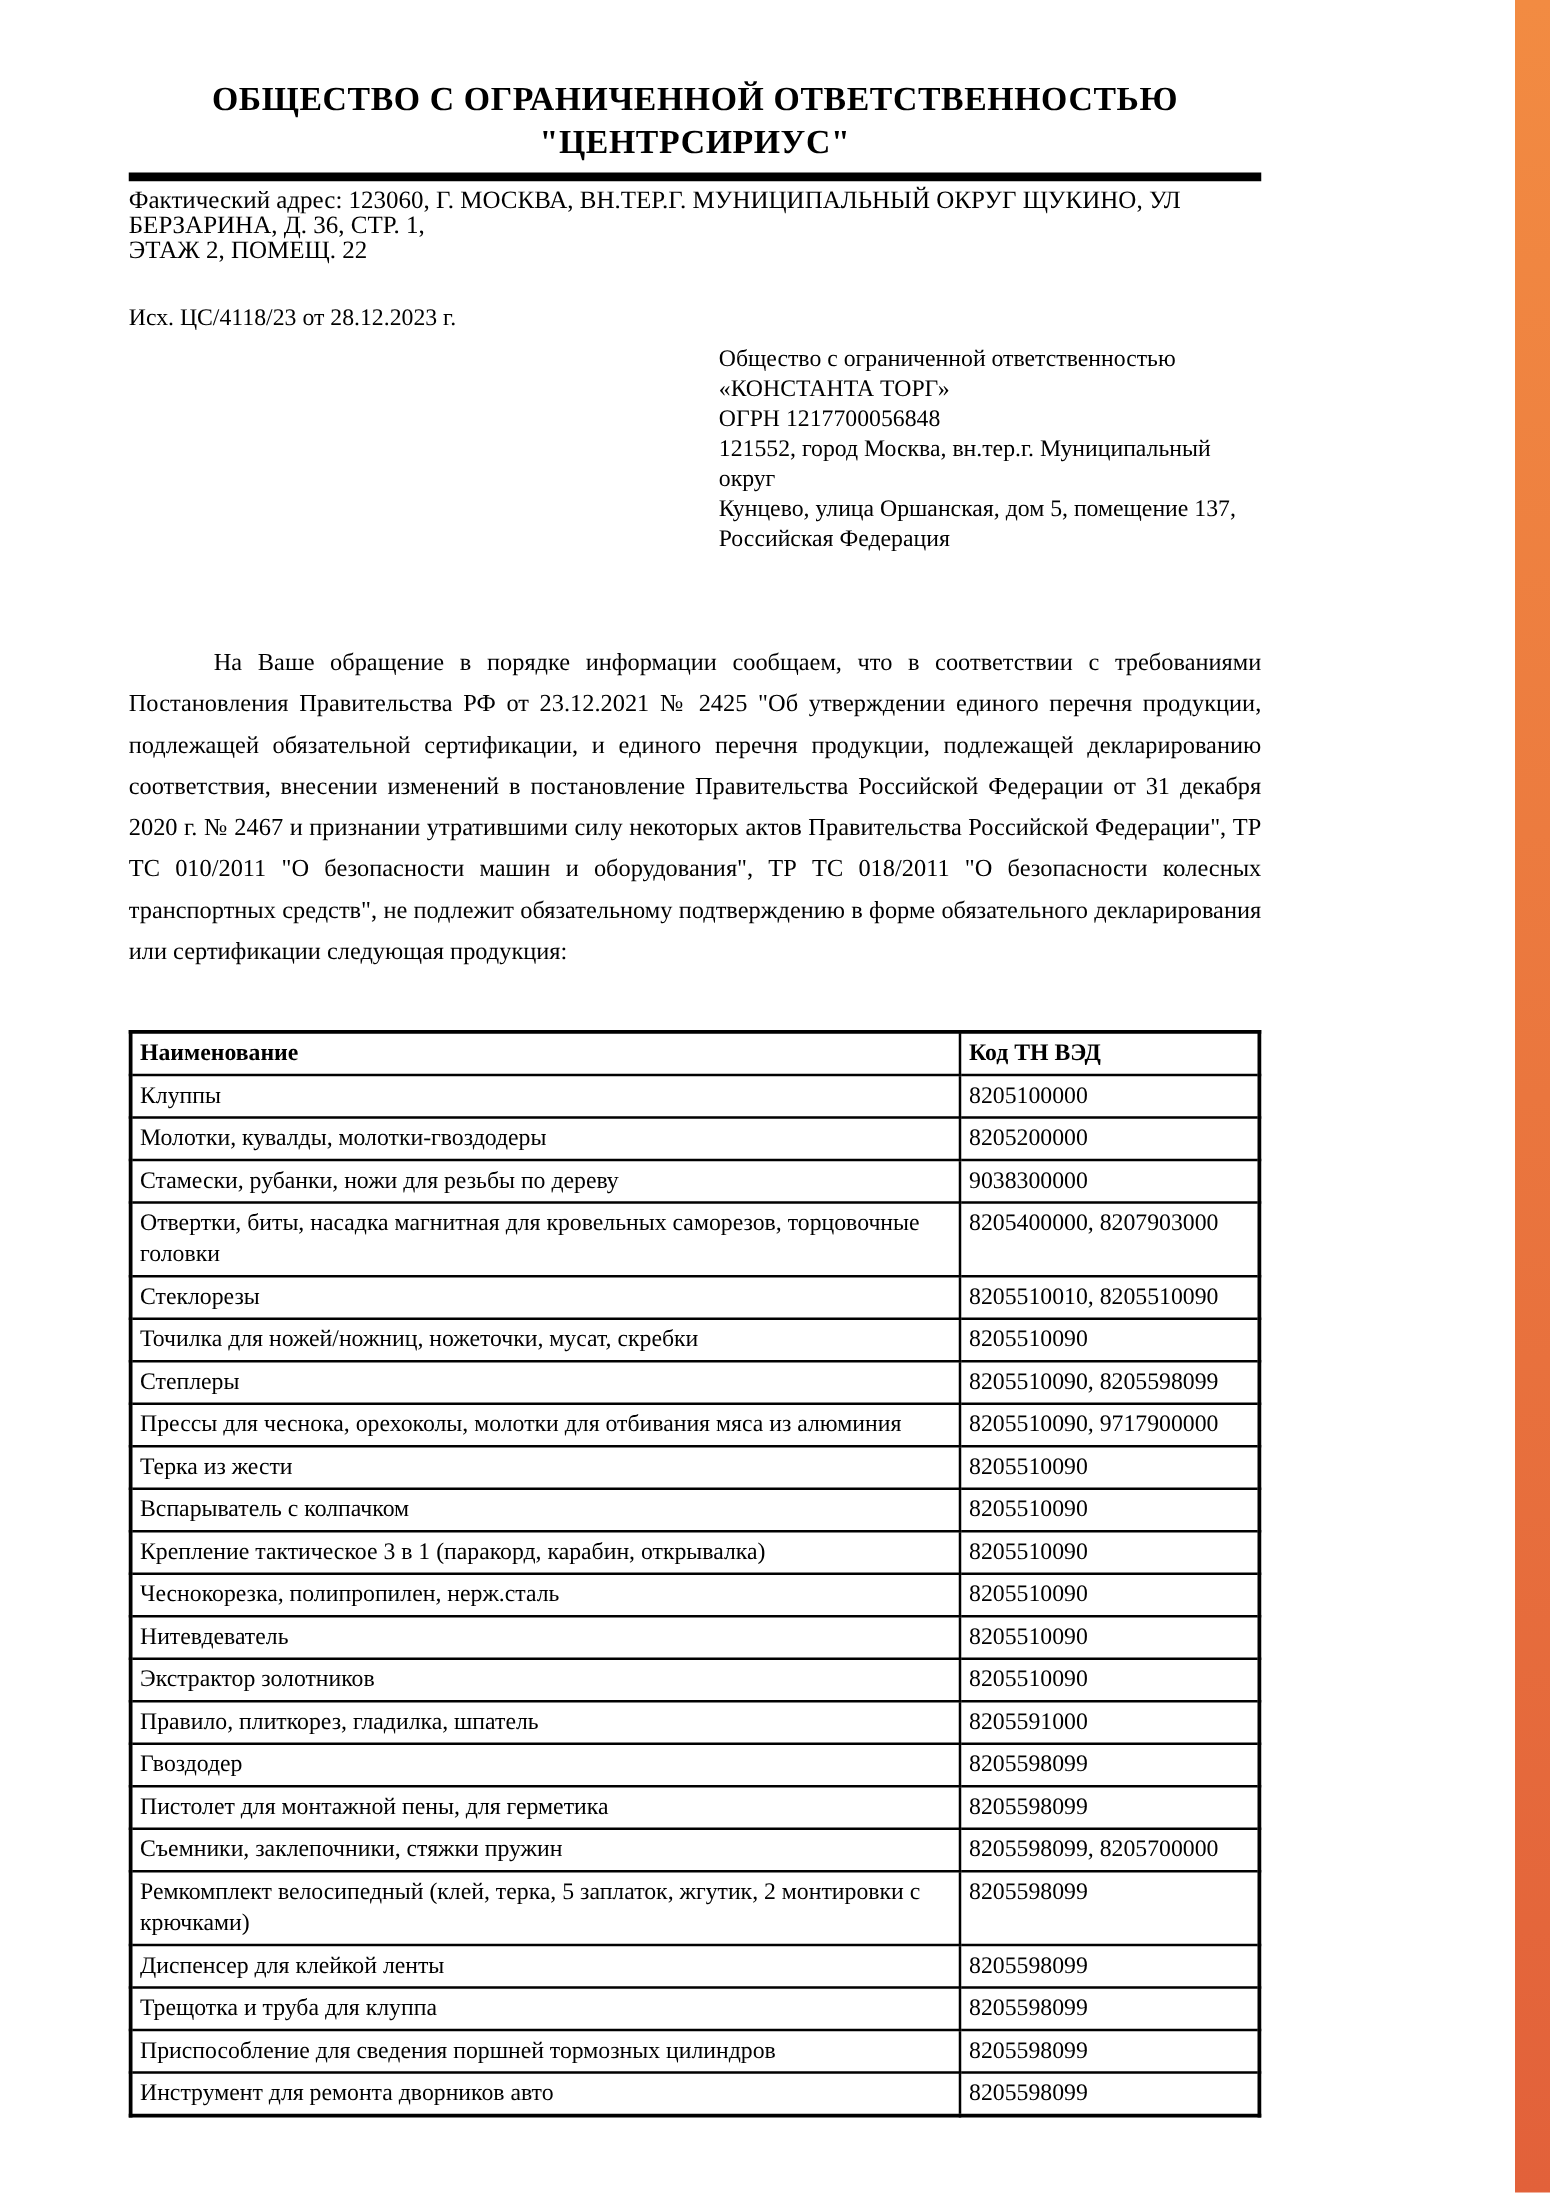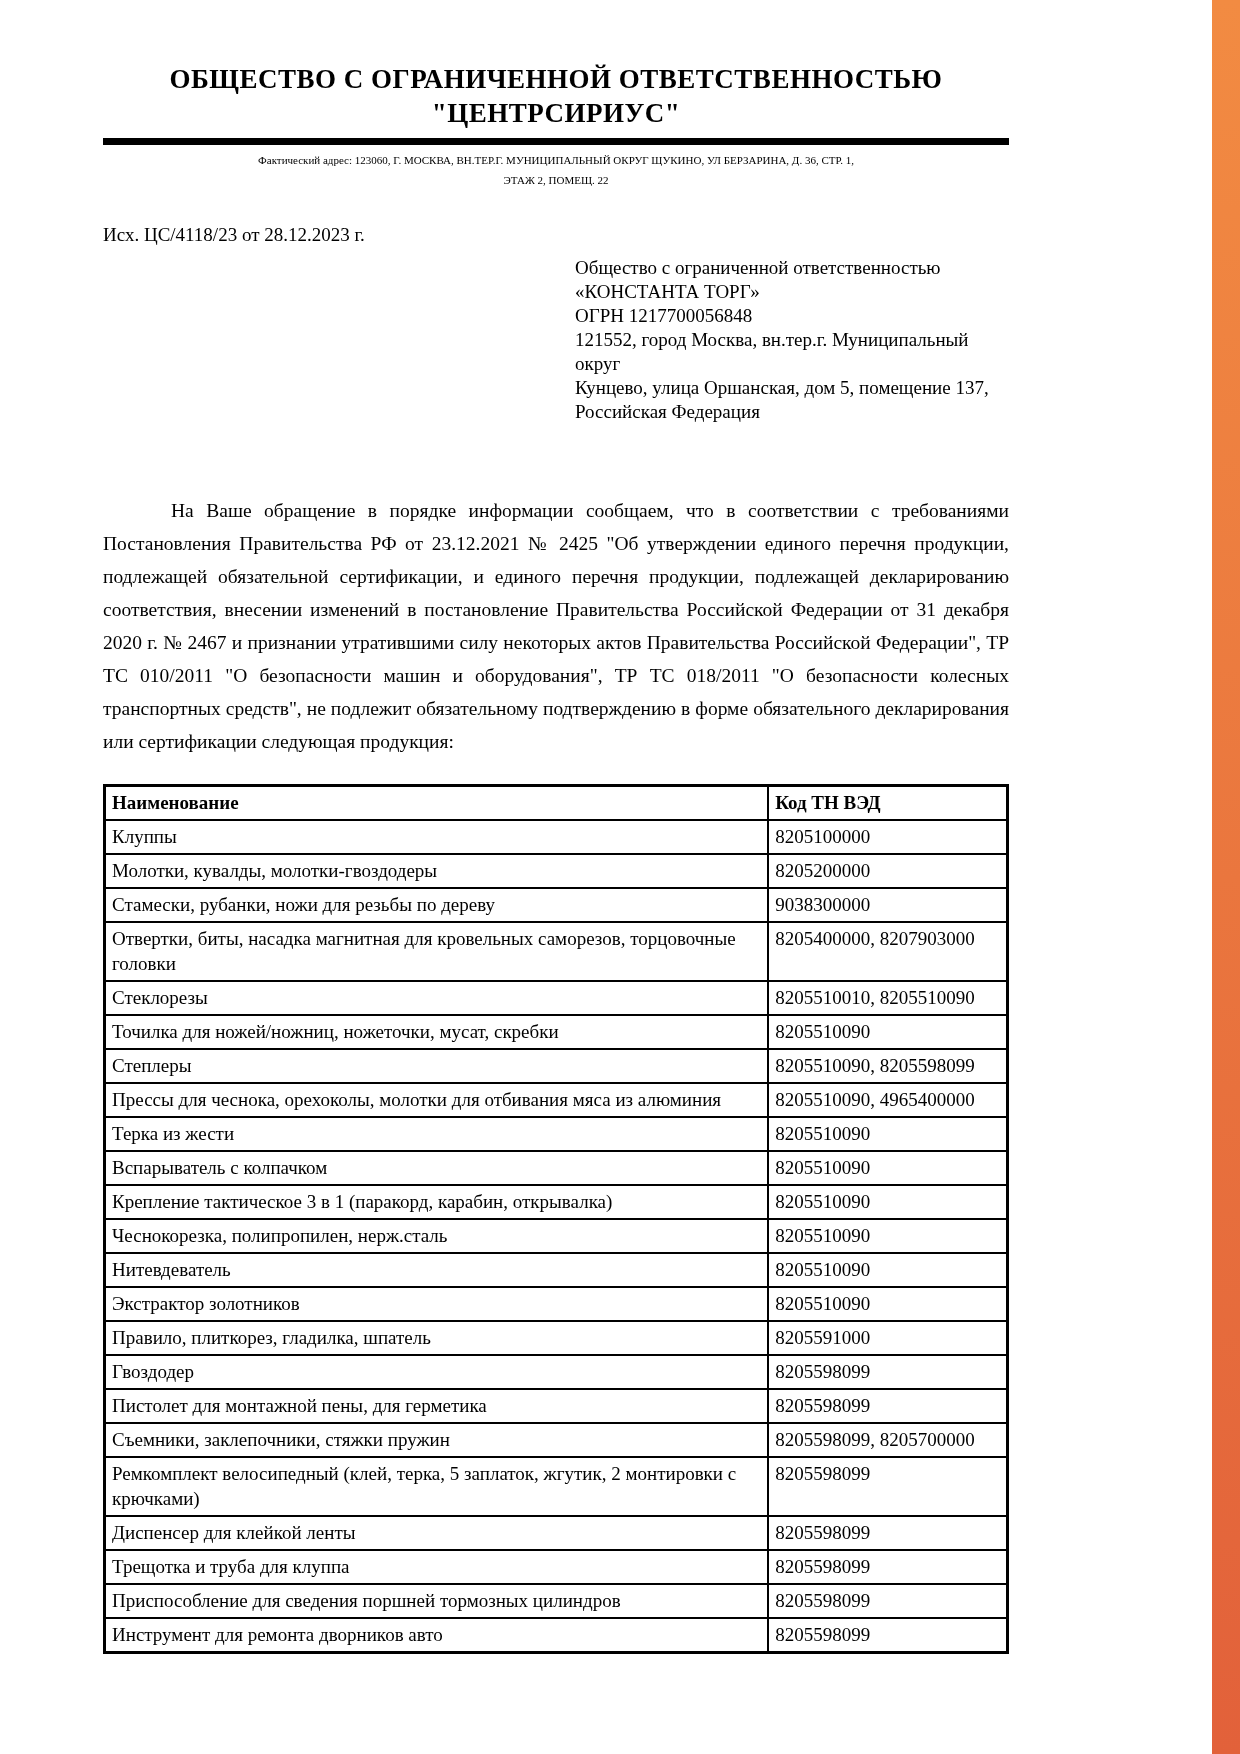--- a/index.html
+++ b/index.html
@@ -34,22 +34,21 @@
     line-height: 34px;
     letter-spacing: 0.5px;
   }
   .header-rule {
     height: 7px;
     background: #000;
     margin-top: 8px;
   }
   .company-address {
     margin-top: 5px;
-    text-align: center;
-    font-size: 11px;
+    font-size: 20px;
     line-height: 20px;
   }
   .ref-line {
     margin-top: 34px;
     font-size: 19px;
   }
   .recipient-block {
     margin-top: 10px;
     margin-left: 472px;
     font-size: 19px;
@@ -61,21 +60,21 @@
     font-size: 20px;
   }
   .letter-body {
     margin-top: 70px;
     font-size: 19.5px;
     line-height: 33px;
     text-align: justify;
     text-indent: 68px;
   }
   table.product-table {
-    margin-top: 26px;
+    margin-top: 46px;
     width: 100%;
     border-collapse: collapse;
     border: 3px solid #000;
     font-size: 19px;
   }
   .product-table th, .product-table td {
     border: 2px solid #000;
     padding: 3px 6px 4px 6px;
     text-align: left;
     vertical-align: top;
@@ -150,21 +149,21 @@
         <tr>
           <td class="col-name">Точилка для ножей/ножниц, ножеточки, мусат, скребки</td>
           <td class="col-code">8205510090</td>
         </tr>
         <tr>
           <td class="col-name">Степлеры</td>
           <td class="col-code">8205510090, 8205598099</td>
         </tr>
         <tr>
           <td class="col-name">Прессы для чеснока, орехоколы, молотки для отбивания мяса из алюминия</td>
-          <td class="col-code">8205510090, 4965400000</td>
+          <td class="col-code">8205510090, 9717900000</td>
         </tr>
         <tr>
           <td class="col-name">Терка из жести</td>
           <td class="col-code">8205510090</td>
         </tr>
         <tr>
           <td class="col-name">Вспарыватель с колпачком</td>
           <td class="col-code">8205510090</td>
         </tr>
         <tr>

